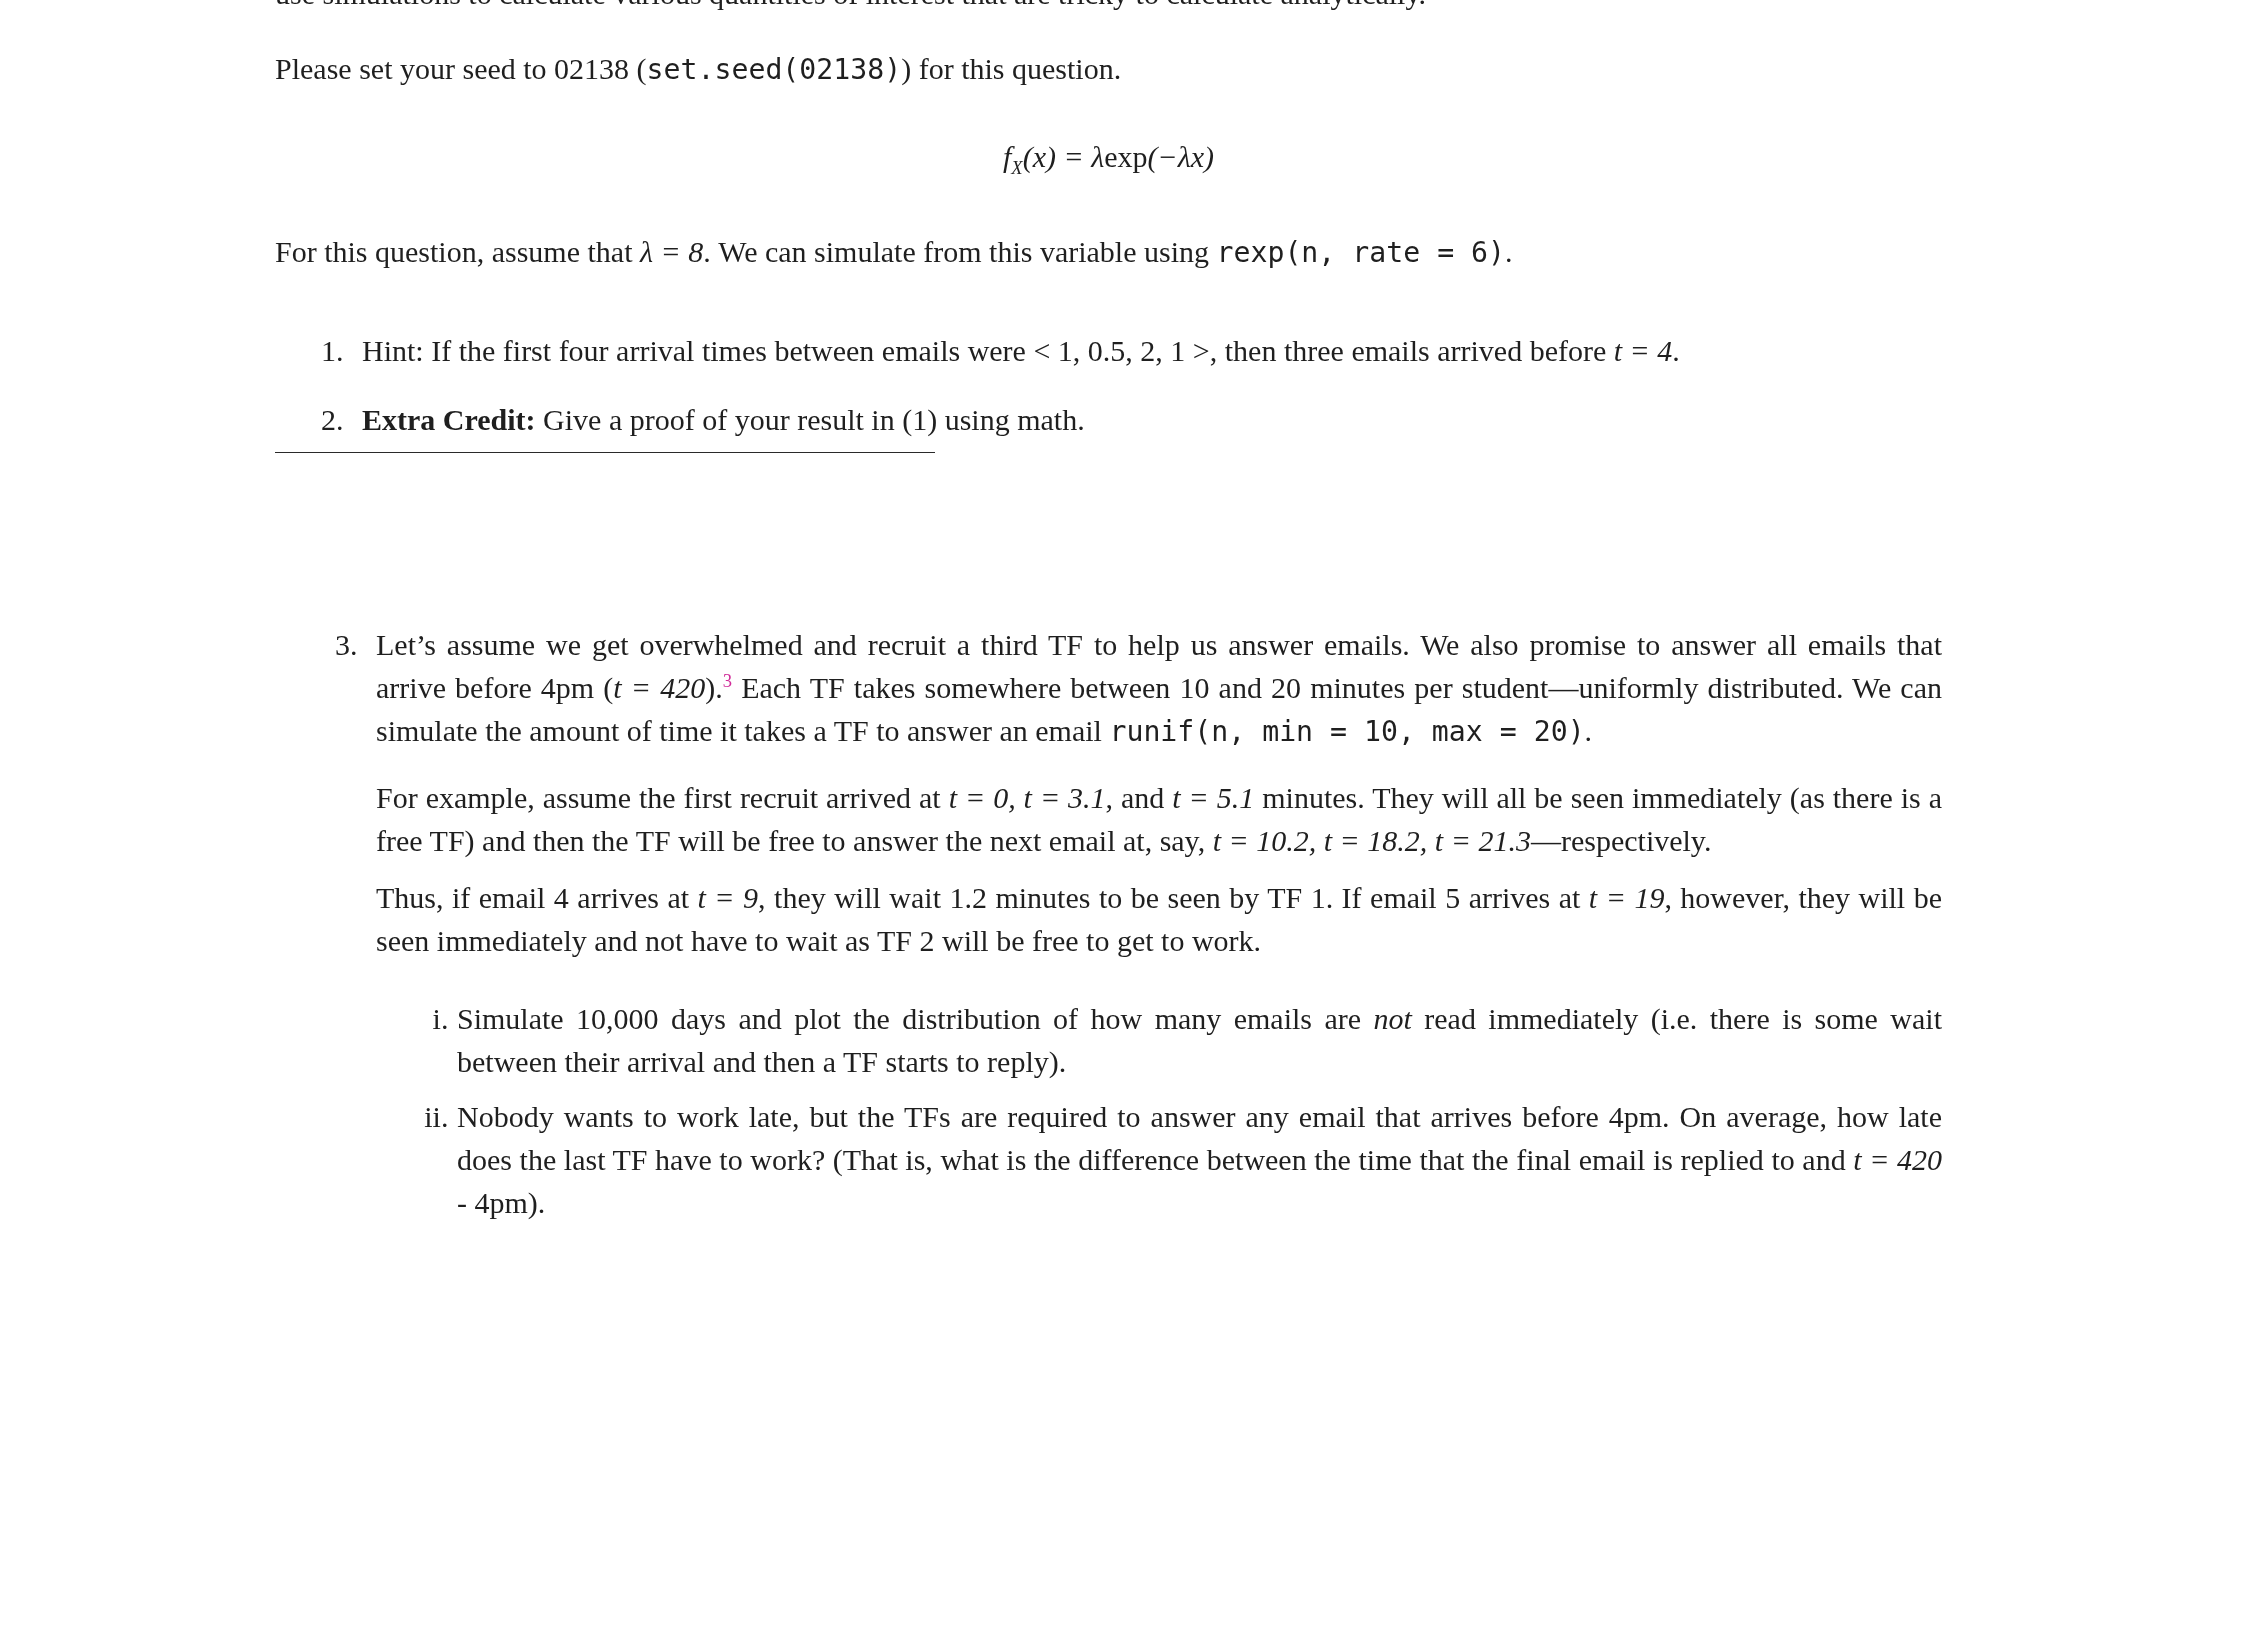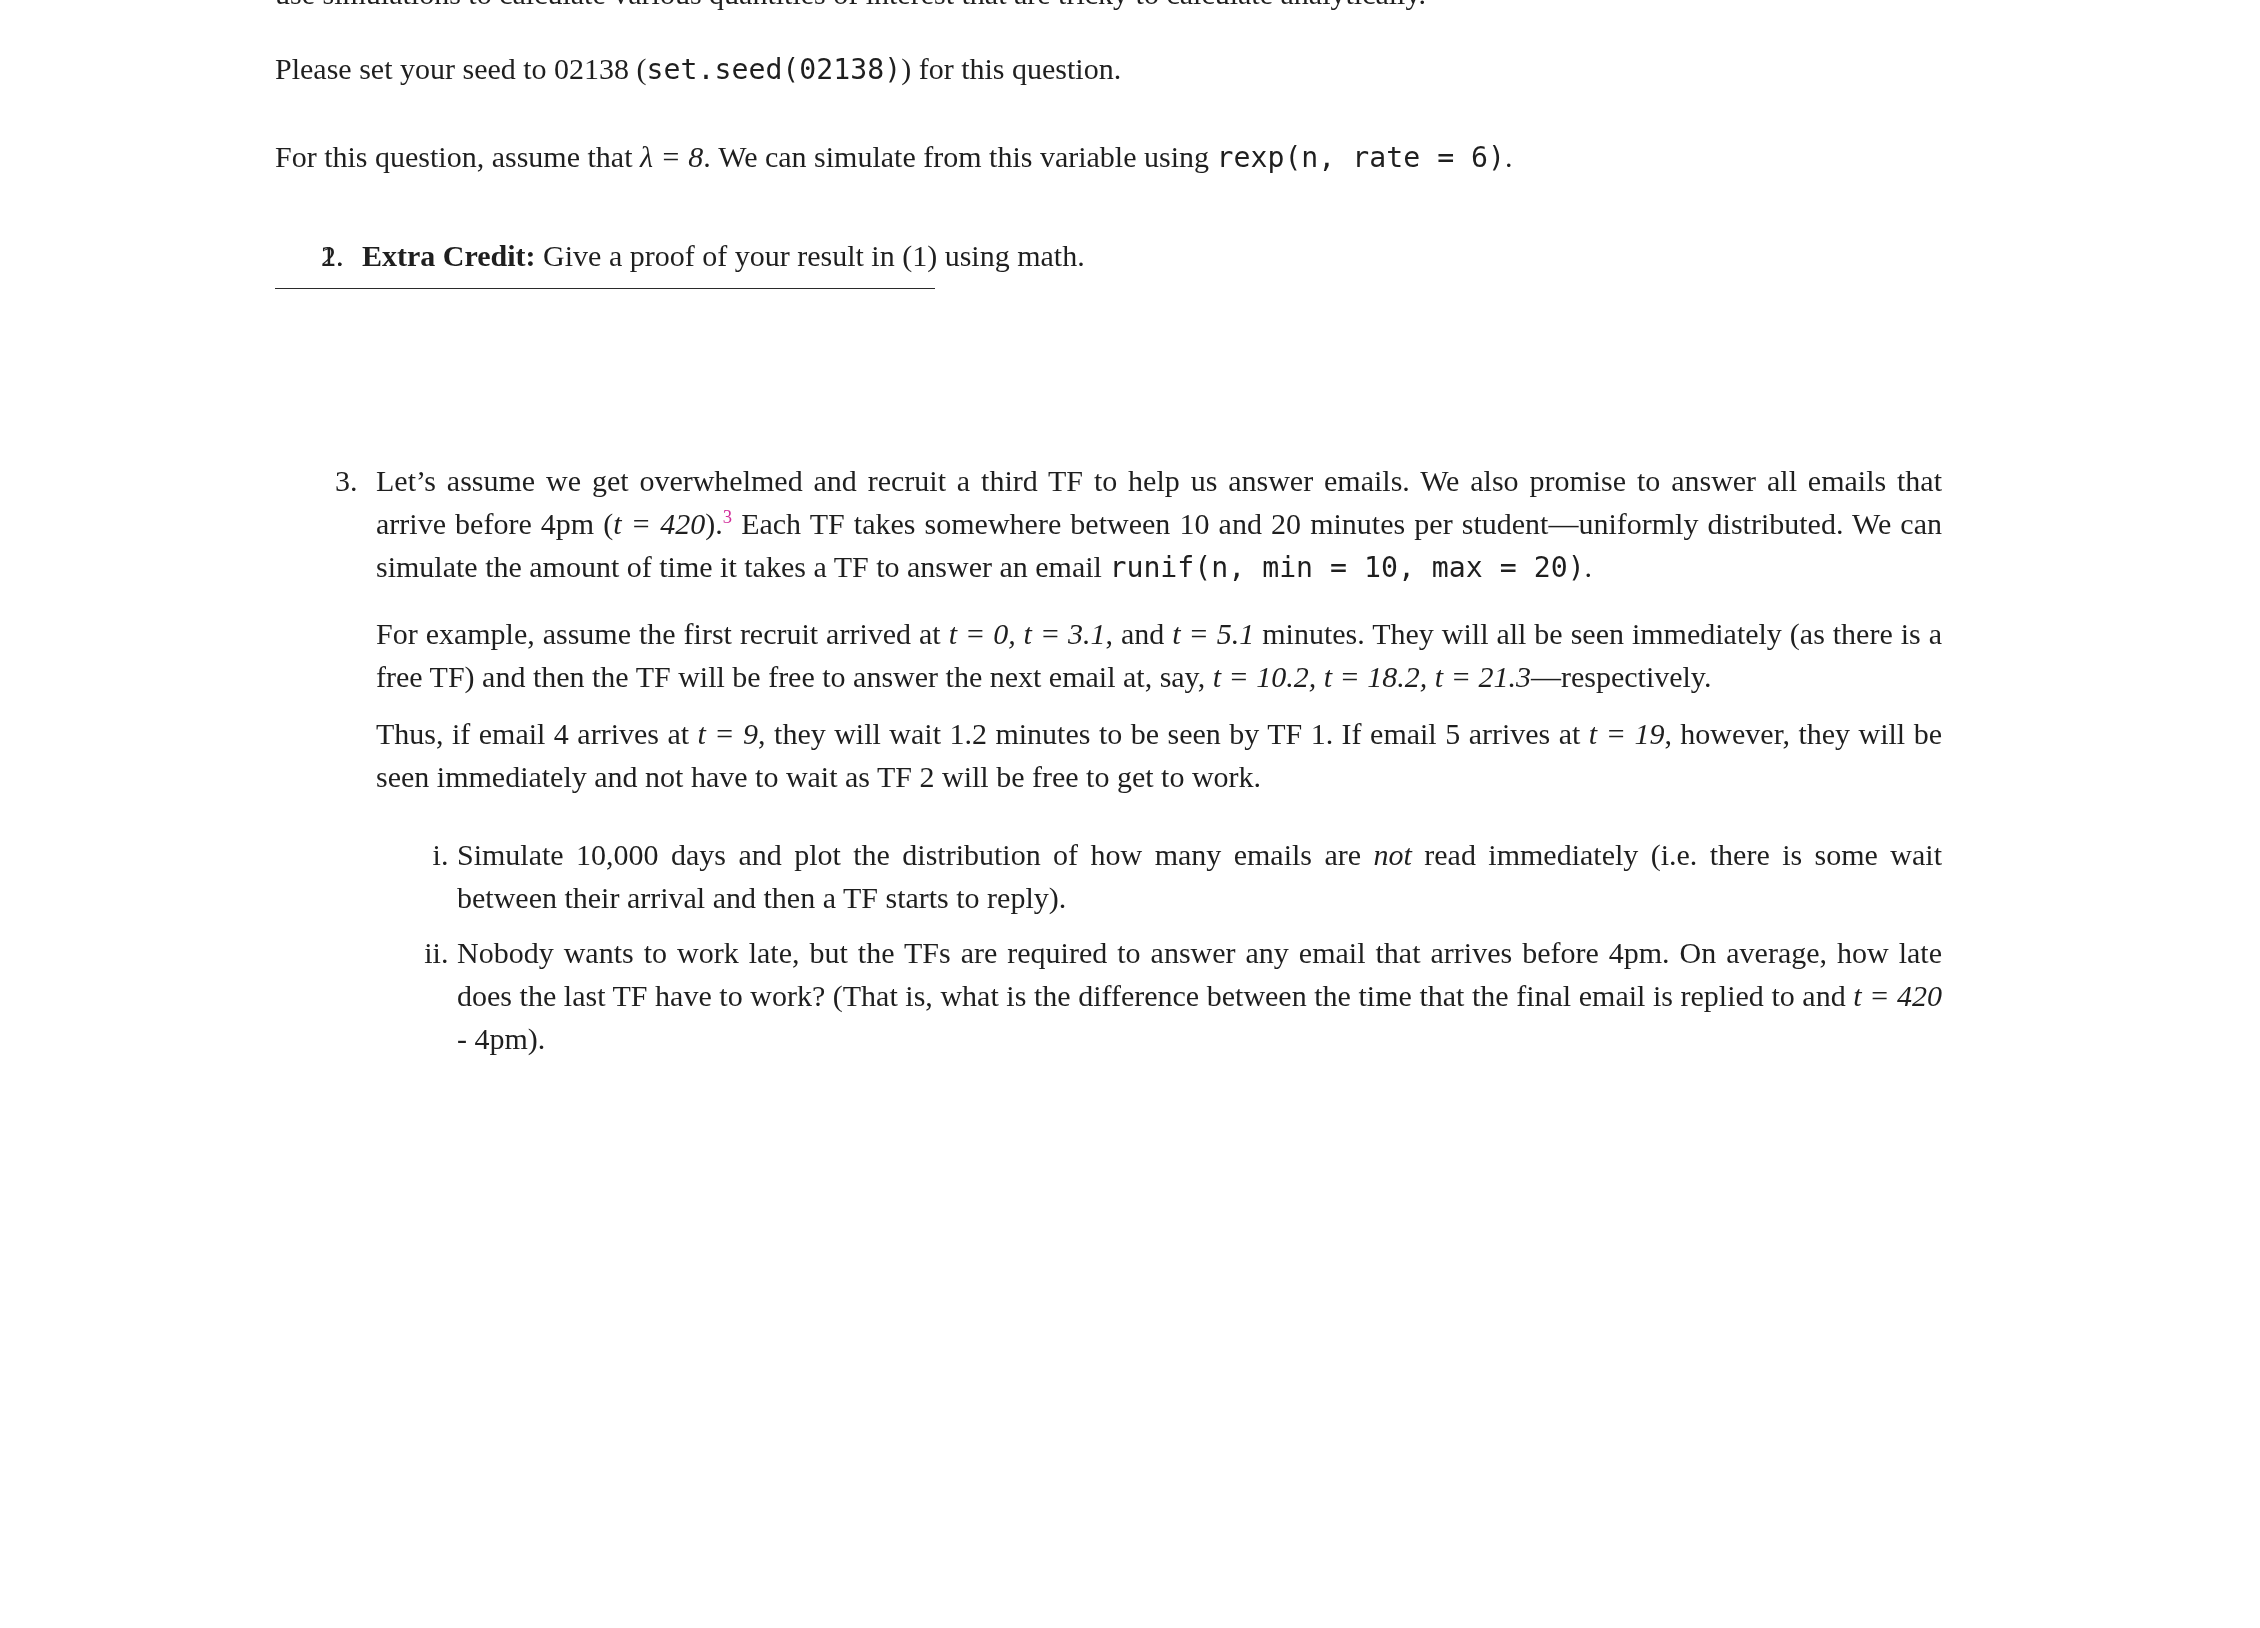--- a/index.html
+++ b/index.html
@@ -65,26 +65,28 @@
   <div class="content">
 
     <div class="clipped-line">
         <span class="inner">use simulations to calculate various quantities of interest that are tricky to calculate analytically.</span>
       </div>
 
     <p class="para-seed"><span>Please set your seed to 02138 (</span><code class="tt">set.seed(02138)</code><span>) for this question.</span></p>
 
 
     <div class="eq">
+      <div class="eq-line1"><span class="mi">f</span><sub>X</sub><span class="mi">(x) = λ</span><span>exp</span><span class="mi">(−λx)</span></div>
     </div>
 
     <p class="para-sim just"><span>For this question, assume that </span><span class="m">λ = 8</span><span>. We can simulate from this variable using </span><code class="tt">rexp(n, rate = 6)</code><span>.</span></p>
 
     <div class="enum-item item-1">
       <span class="label">1.</span>
+      <p class="hint just"><span>Hint: If the first four arrival times between emails were </span><span>&lt; 1, 0.5, 2, 1 &gt;</span><span>, then three emails arrived before </span><span class="m">t = 4</span><span>.</span></p>
     </div>
 
     <div class="enum-item item-2">
       <span class="label">2.</span>
       <p><span class="b">Extra Credit:</span><span> Give a proof of your result in (1) using math.</span></p>
     </div>
 
     <hr class="footrule">
 
     <div class="enum-item item-3">

